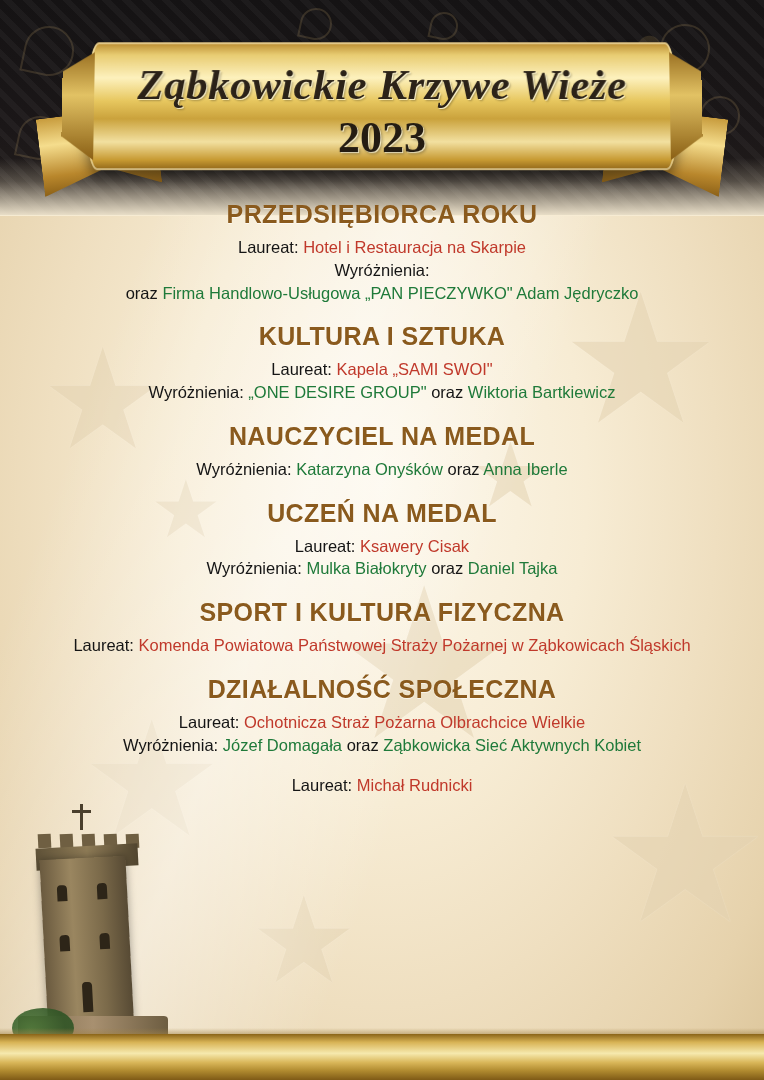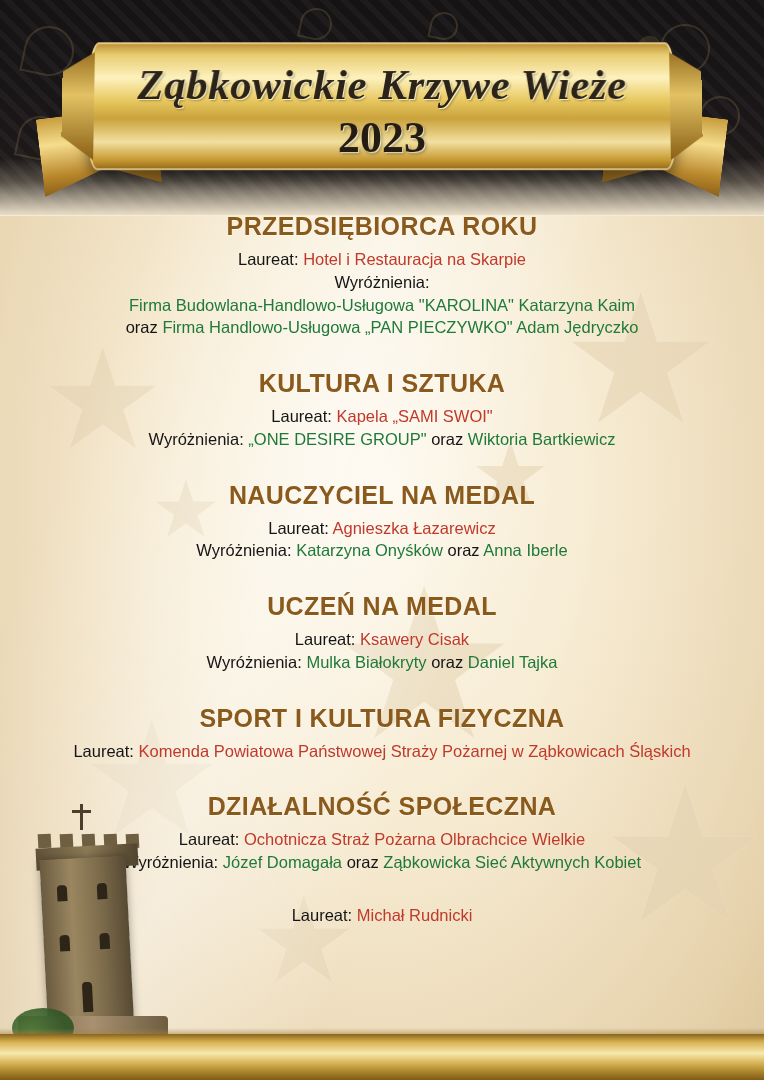--- a/index.html
+++ b/index.html
@@ -153,21 +153,21 @@
 
   
   .content {
     position: absolute;
     top: 182px;
     left: 0;
     width: 764px;
     text-align: center;
   }
   .cat {
-    margin-top: 30px;
+    margin-top: 18px;
   }
   .cat-title {
     font-size: 25px;
     font-weight: bold;
     color: #8a5a1d;
     letter-spacing: 0.4px;
     text-shadow: 0 1px 0 rgba(255,255,255,0.6);
     margin-bottom: 7px;
   }
   .row {
@@ -317,23 +317,20 @@
     <div class="cat">
       <div class="cat-title">PRZEDSIĘBIORCA ROKU</div>
       <div class="row">
         <span class="lab">Laureat:</span>
         <span class="nm-red">Hotel i Restauracja na Skarpie</span>
       </div>
       <div class="row">
         <span class="lab">Wyróżnienia:</span>
       </div>
       <div class="row">
-        <span class="nm-green">Firma Budowlana-Handlowo-Usługowa "KAROLINA" Katarzyna Kaim</span>
-      </div>
-      <div class="row">
         <span class="lab">oraz</span>
         <span class="nm-green">Firma Handlowo-Usługowa „PAN PIECZYWKO" Adam Jędryczko</span>
       </div>
     </div>
 
     <div class="cat">
       <div class="cat-title">KULTURA I SZTUKA</div>
       <div class="row">
         <span class="lab">Laureat:</span>
         <span class="nm-red">Kapela „SAMI SWOI"</span>
@@ -341,24 +338,20 @@
       <div class="row">
         <span class="lab">Wyróżnienia:</span>
         <span class="nm-green">„ONE DESIRE GROUP"</span>
         <span class="lab">oraz</span>
         <span class="nm-green">Wiktoria Bartkiewicz</span>
       </div>
     </div>
 
     <div class="cat">
       <div class="cat-title">NAUCZYCIEL NA MEDAL</div>
-      <div class="row">
-        <span class="lab">Laureat:</span>
-        <span class="nm-red">Agnieszka Łazarewicz</span>
-      </div>
       <div class="row">
         <span class="lab">Wyróżnienia:</span>
         <span class="nm-green">Katarzyna Onyśków</span>
         <span class="lab">oraz</span>
         <span class="nm-green">Anna Iberle</span>
       </div>
     </div>
 
     <div class="cat">
       <div class="cat-title">UCZEŃ NA MEDAL</div>

